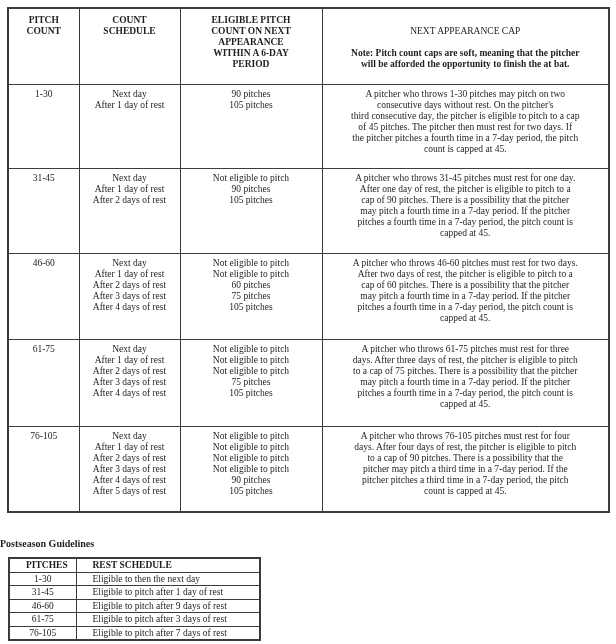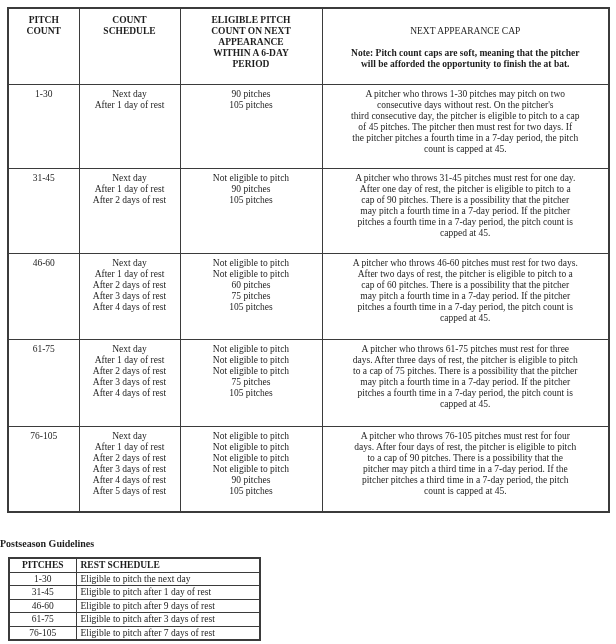--- a/index.html
+++ b/index.html
@@ -76,21 +76,21 @@
     width: 251px;
     border-collapse: collapse;
     table-layout: fixed;
     border: 2px solid #3b3b3b;
   }
   table.ps-table th,
   table.ps-table td {
     border: 1px solid #3b3b3b;
     font-size: 9.5px;
     line-height: 10px;
-    padding: 1px 4px;
+    padding: 1px 16px;
     height: 10.5px;
     overflow: hidden;
     white-space: nowrap;
   }
   table.ps-table th { font-weight: bold; }
   .ps-col-pitches { width: 67px; }
   .ps-col-rest    { width: 184px; }
   th.ps-h-pitches, td.ps-c-pitches { text-align: center; }
   th.ps-h-rest,    td.ps-c-rest    { text-align: left; }
 </style>
@@ -224,21 +224,21 @@
     </colgroup>
     <thead>
       <tr>
         <th class="ps-h-pitches">PITCHES</th>
         <th class="ps-h-rest">REST SCHEDULE</th>
       </tr>
     </thead>
     <tbody>
       <tr>
         <td class="ps-c-pitches">1-30</td>
-        <td class="ps-c-rest">Eligible to pitch the next day</td>
+        <td class="ps-c-rest">Eligible to then the next day</td>
       </tr>
       <tr>
         <td class="ps-c-pitches">31-45</td>
         <td class="ps-c-rest">Eligible to pitch after 1 day of rest</td>
       </tr>
       <tr>
         <td class="ps-c-pitches">46-60</td>
         <td class="ps-c-rest">Eligible to pitch after 9 days of rest</td>
       </tr>
       <tr>

